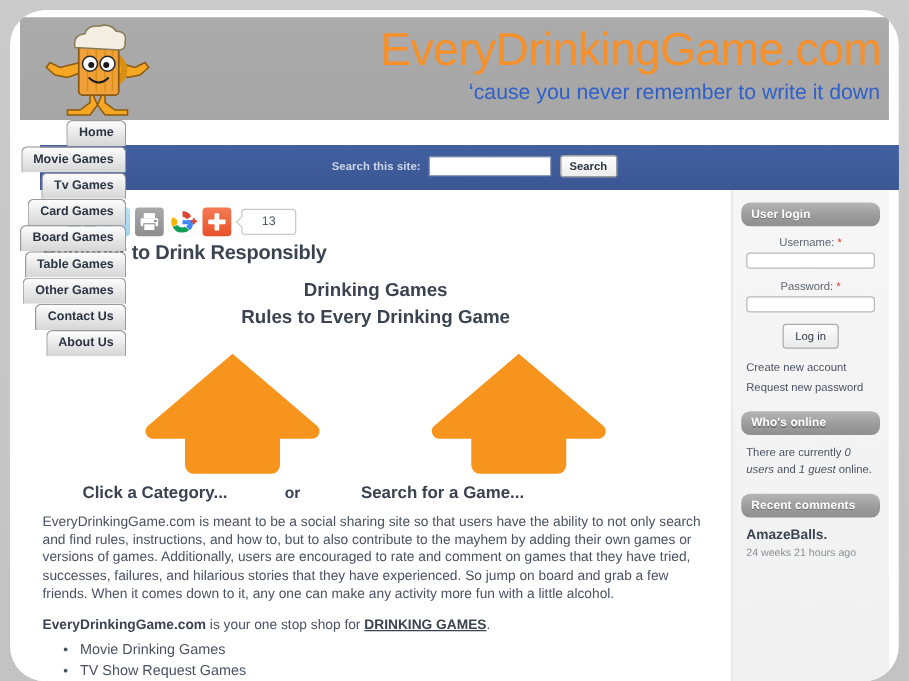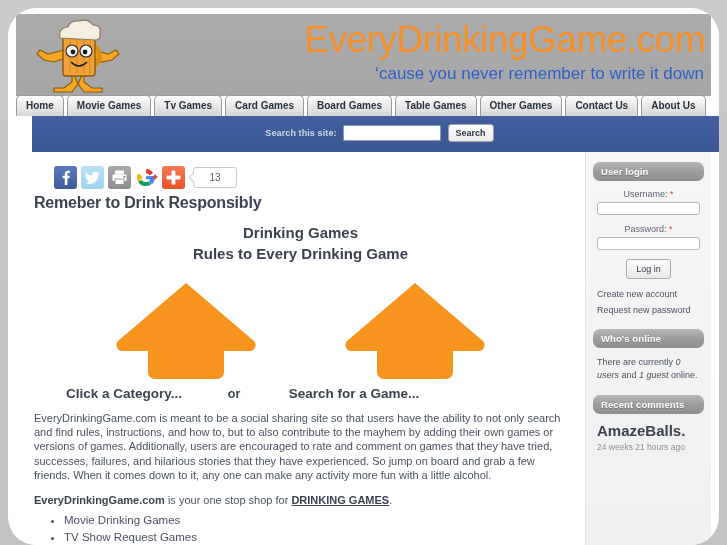--- a/index.html
+++ b/index.html
@@ -64,20 +64,21 @@
   #site-slogan .apos { font-size: 19px; vertical-align: -1px; }
 
   
   #nav {
     position: absolute;
     left: 8px; top: 88px;
     height: 20px;
     display: flex;
     align-items: flex-end;
     z-index: 5;
+    flex-direction: column;
   }
   .tab {
     display: block;
     font-size: 10px;
     font-weight: bold;
     color: #2a3340;
     text-decoration: none;
     padding: 4px 9px 4px 9px;
     margin-right: 3px;
     background: linear-gradient(180deg,#fdfdfd 0%, #e7e7e7 55%, #d6d6d6 100%);
@@ -333,21 +334,21 @@
     text-decoration: none;
     margin-bottom: 6px;
   }
   .side-text {
     font-size: 9px;
     line-height: 12.5px;
     color: #4a5261;
   }
   .side-text i { font-style: italic; }
   .comment-title {
-    font-size: 15px;
+    font-size: 11px;
     font-weight: bold;
     color: #3b4350;
     margin-bottom: 3px;
   }
   .comment-time {
     font-size: 8.5px;
     color: #8a8f99;
   }
 </style>
 </head>

